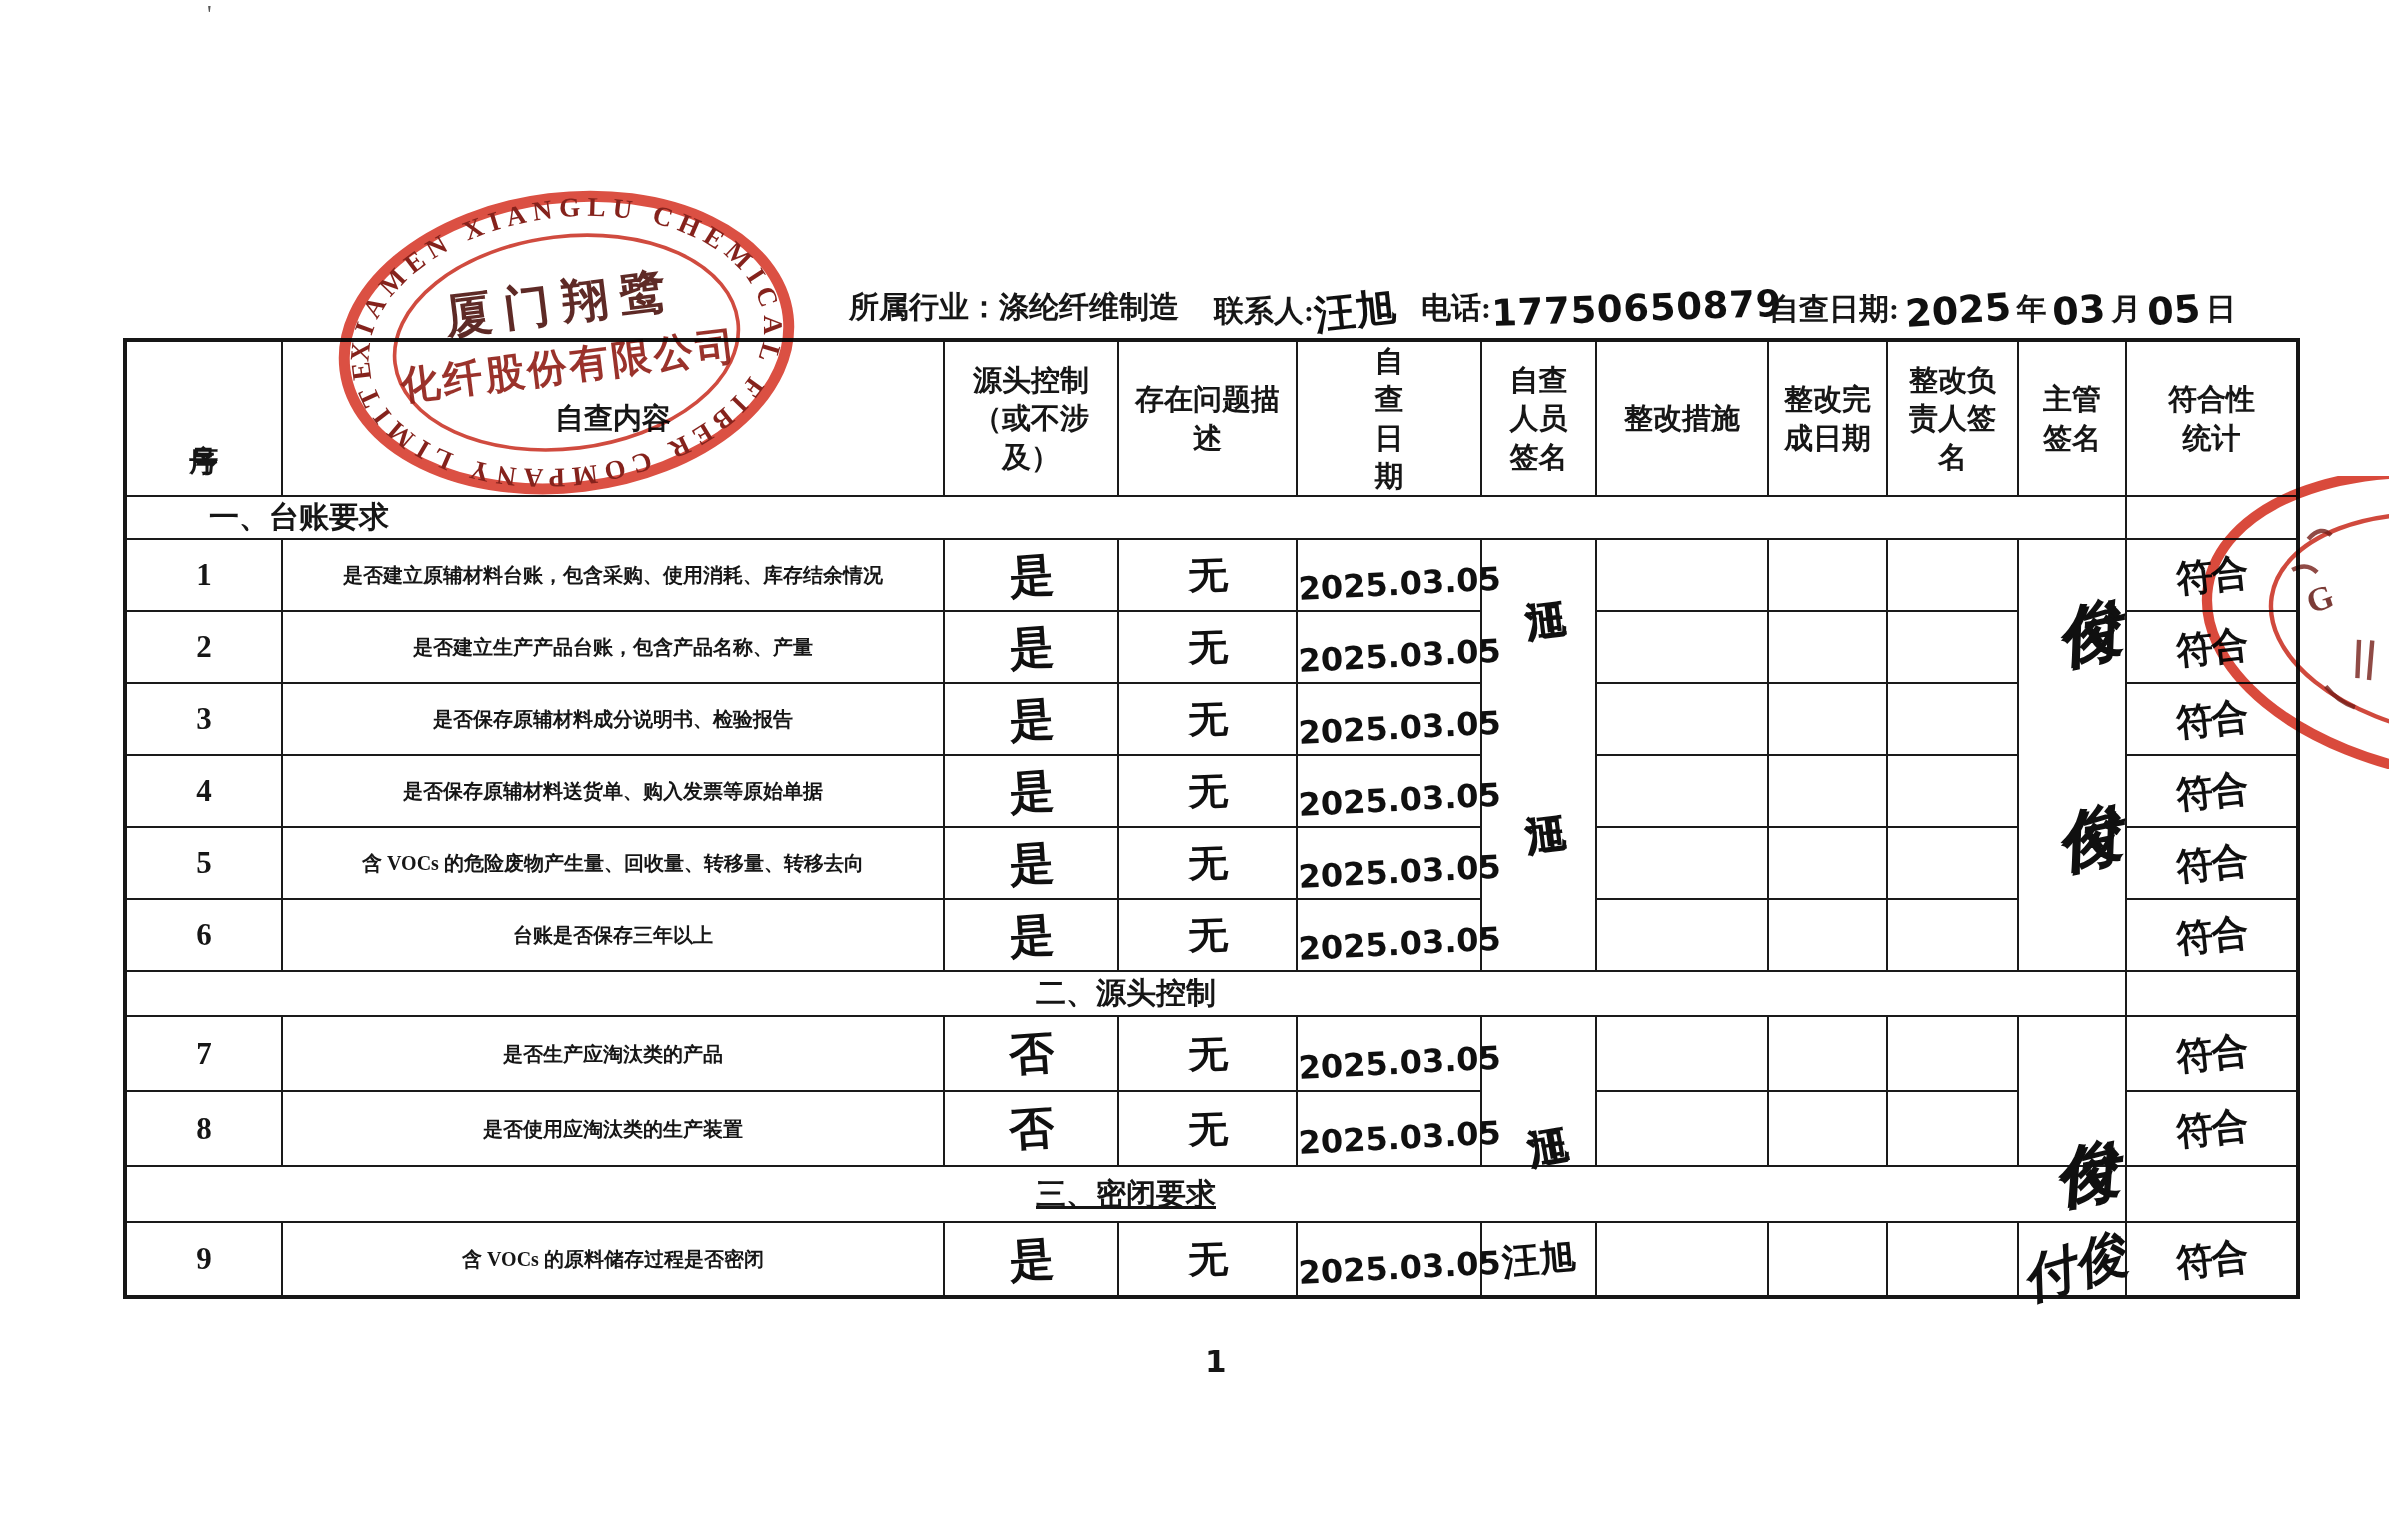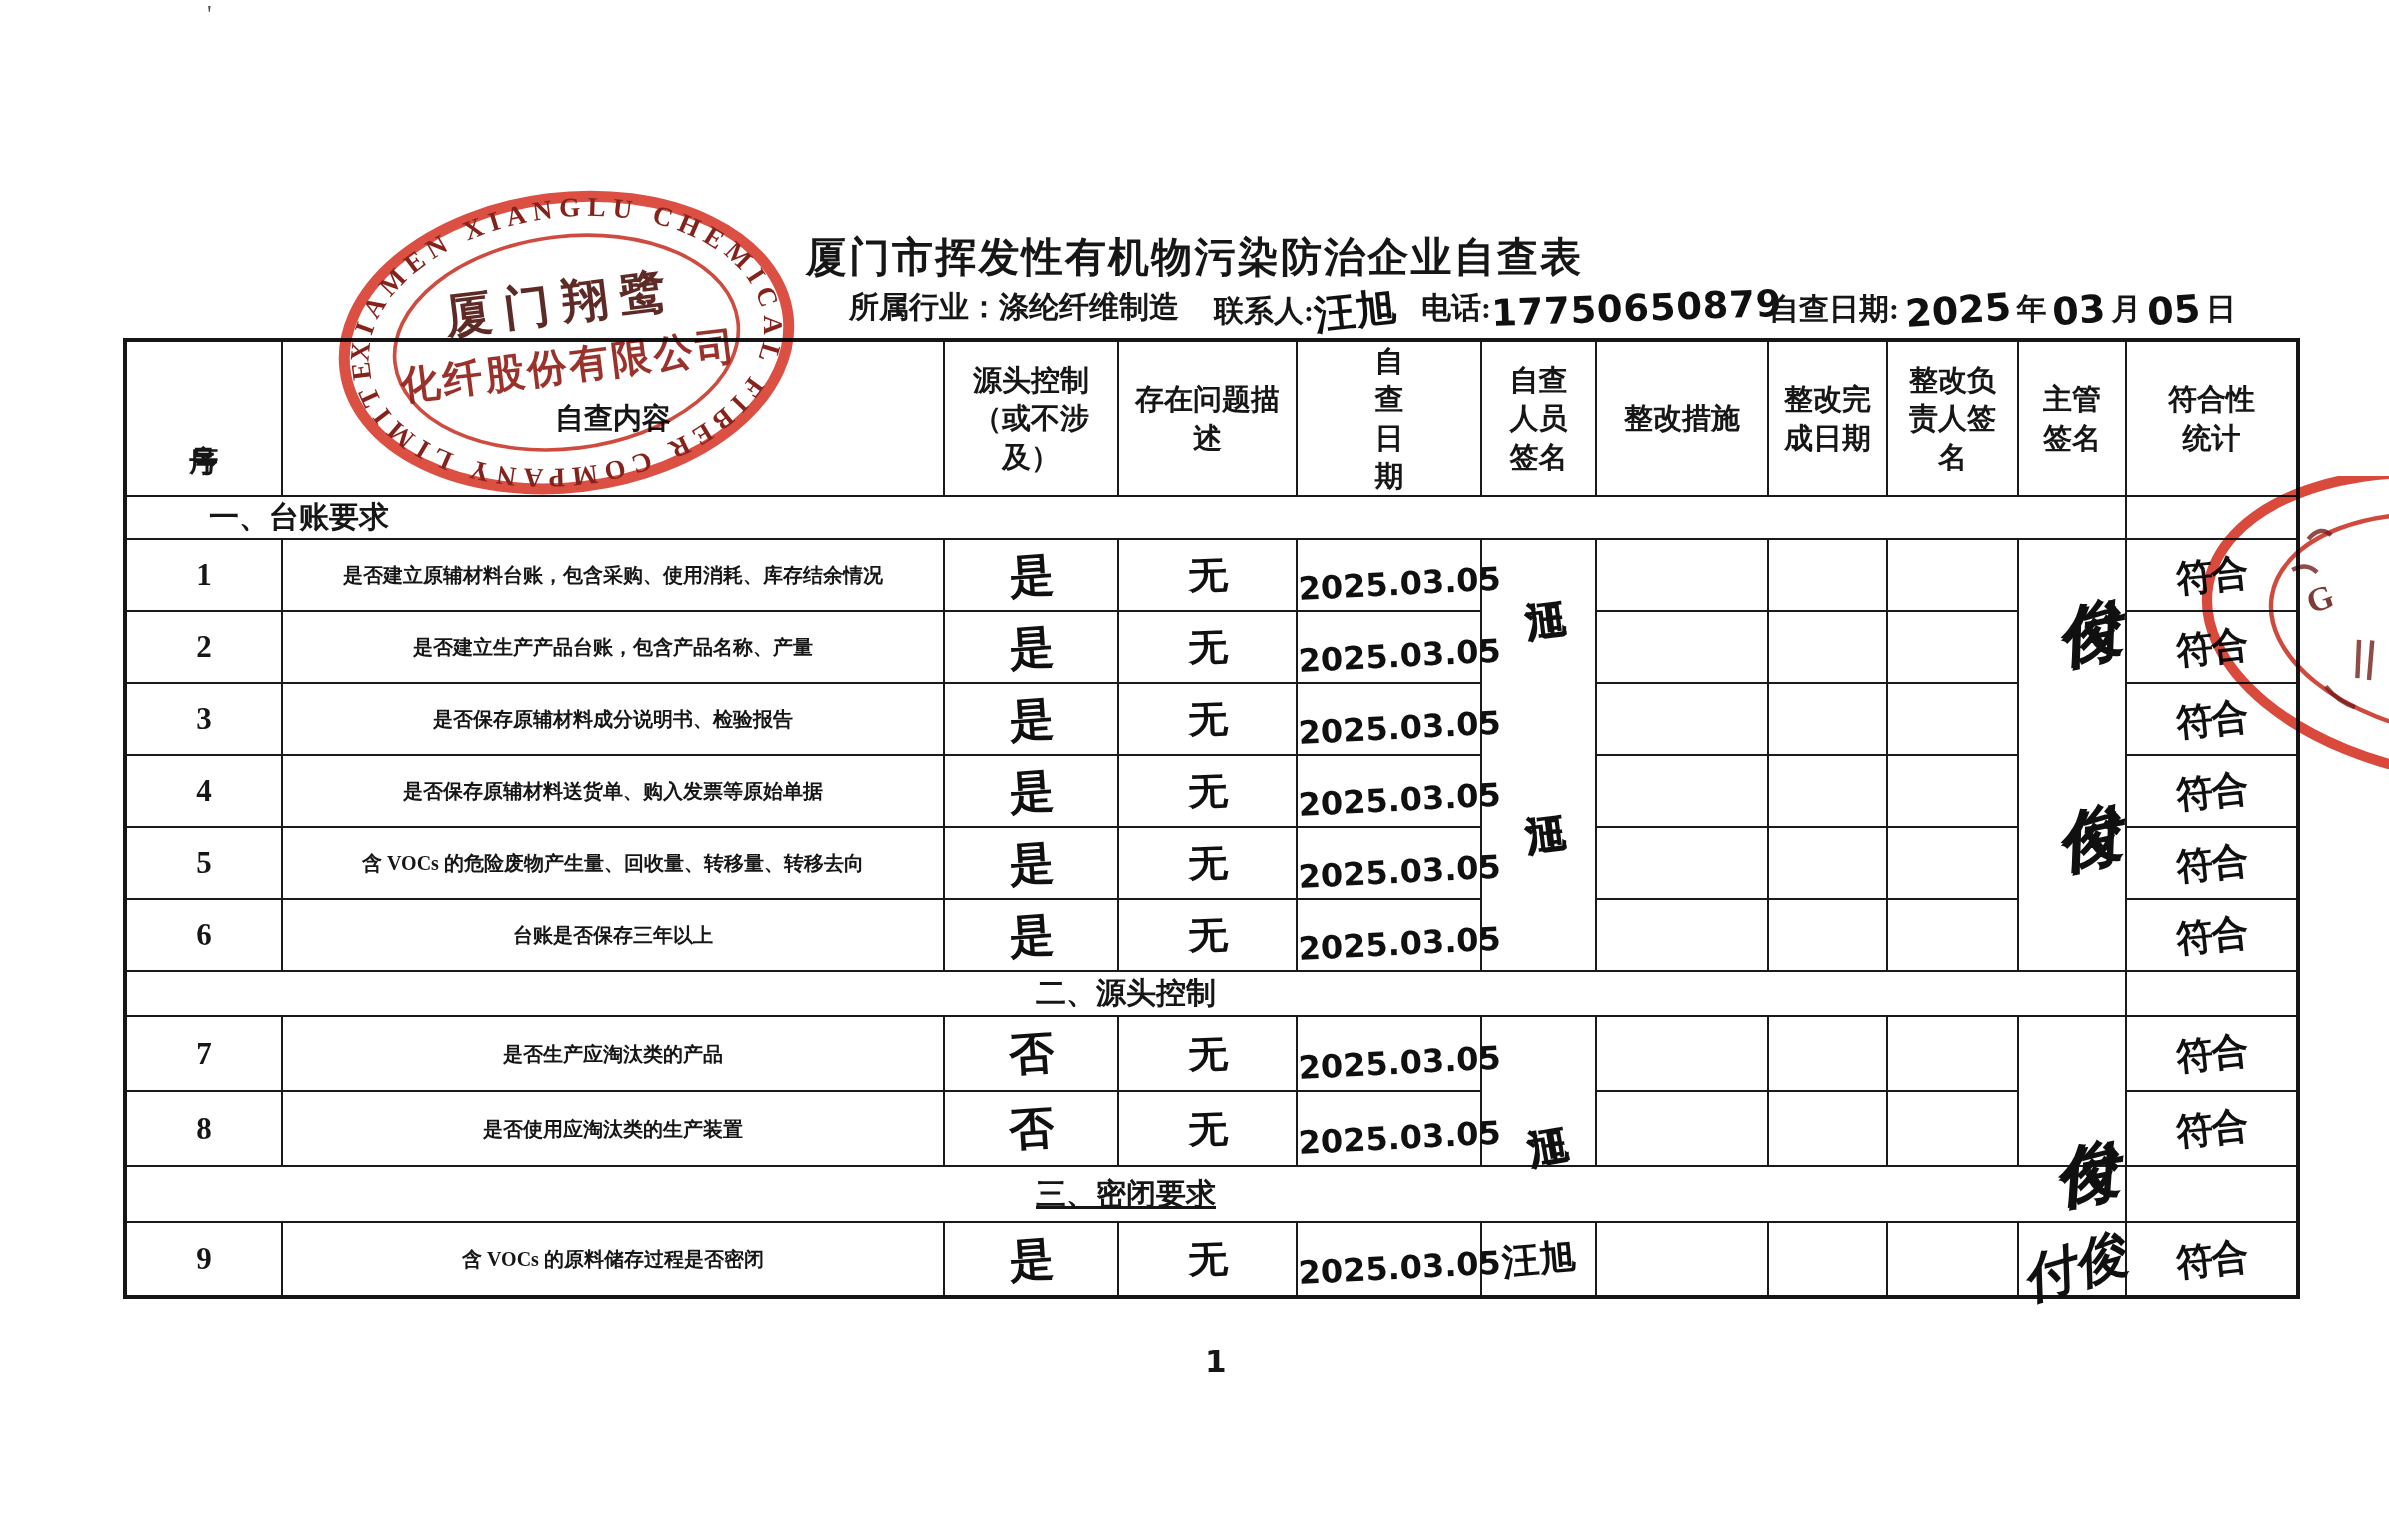--- a/index.html
+++ b/index.html
@@ -86,21 +86,20 @@
     font-family:"DejaVu Sans",sans-serif;
   }
 </style>
 </head>
 <body>
 
 <div id="canvas">
 
   <div id="artifact">'</div>
 
-  <div id="doc-title">厦门市挥发性有机物污染防治企业自查表</div>
 
   <div class="info" id="info-industry">
     <span>所属行业：</span><span>涤纶纤维制造</span>
   </div>
   <div class="info" id="info-contact">
     <span>联系人:</span><span class="hw hw-name">汪旭</span>
   </div>
   <div class="info" id="info-phone">
     <span>电话:</span><span class="hw hw-phone">17750650879</span>
   </div>

